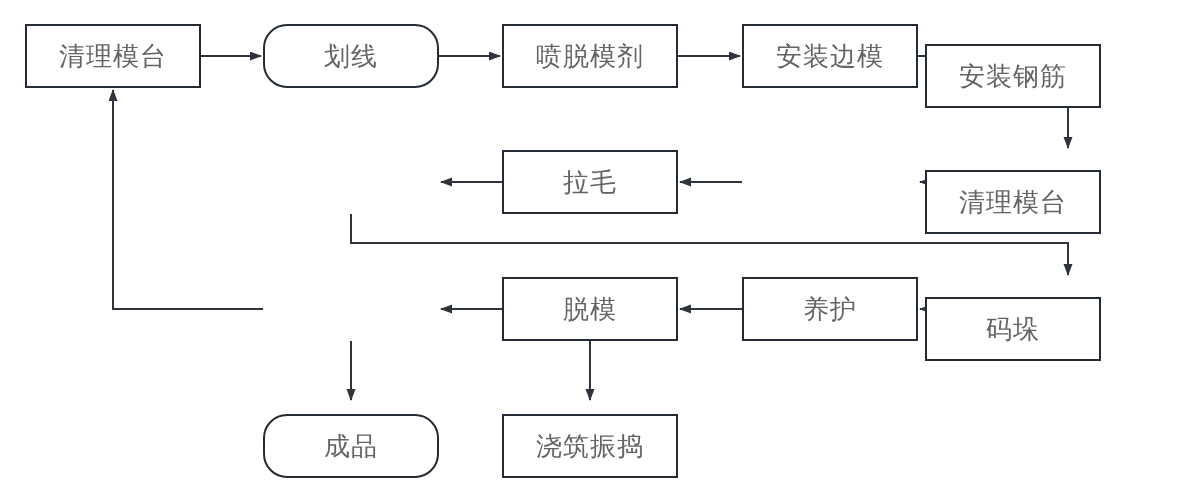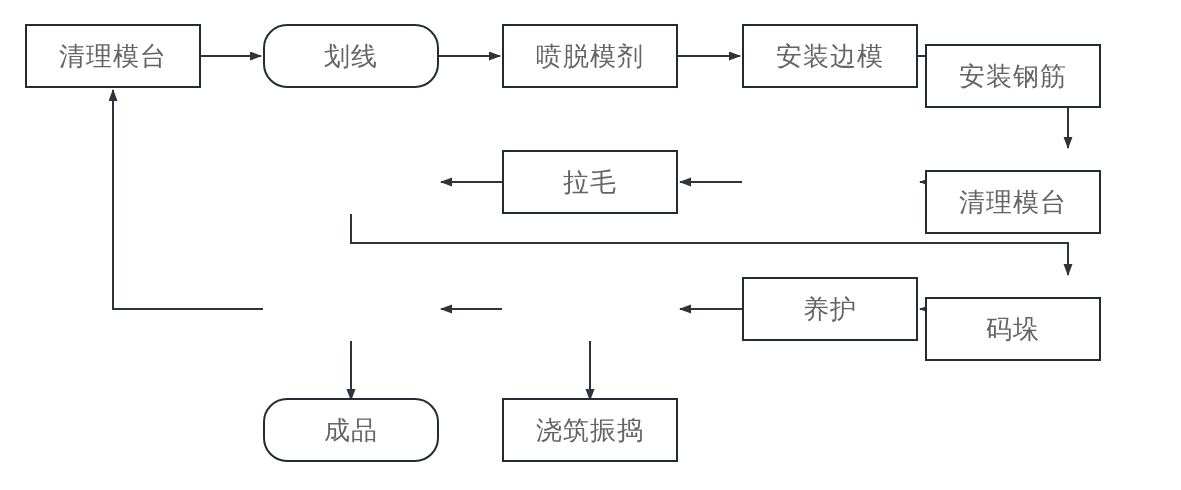--- a/index.html
+++ b/index.html
@@ -43,21 +43,21 @@
   
   .c1 { left: 25px; }
   .c2 { left: 263px; border-radius: 24px; }
   .c3 { left: 502px; font-family: Liberation Serif, serif; }
   .c4 { left: 742px; }
   .c5 { left: 925px; margin-top: 20px; }
   
   .r1 { top: 24px; }
   .r2 { top: 150px; }
   .r3 { top: 277px; }
-  .r4 { top: 398px; }
+  .r4 { top: 414px; }
 </style>
 </head>
 <body>
 
 <div class="canvas">
 
   <svg class="edge-layer" width="1181" height="490" viewBox="0 0 1181 490" xmlns="http://www.w3.org/2000/svg">
     <defs>
       <marker id="arrow" markerWidth="13" markerHeight="10" refX="11" refY="4.5" orient="auto" markerUnits="userSpaceOnUse">
         <path d="M0,0 L12,4.5 L0,9 Z" fill="#2e333c"></path>
@@ -82,19 +82,20 @@
 
   <div class="node r1 c1">清理模台</div>
   <div class="node r1 c2">划线</div>
   <div class="node r1 c3">喷脱模剂</div>
   <div class="node r1 c4">安装边模</div>
   <div class="node r1 c5">安装钢筋</div>
 
   <div class="node r2 c3">拉毛</div>
   <div class="node r2 c5">清理模台</div>
 
+  <div class="node r3 c3">脱模</div>
   <div class="node r3 c4">养护</div>
   <div class="node r3 c5">码垛</div>
 
   <div class="node r4 c2">成品</div>
   <div class="node r4 c3">浇筑振捣</div>
 
 </div>
 
 </body></html>

